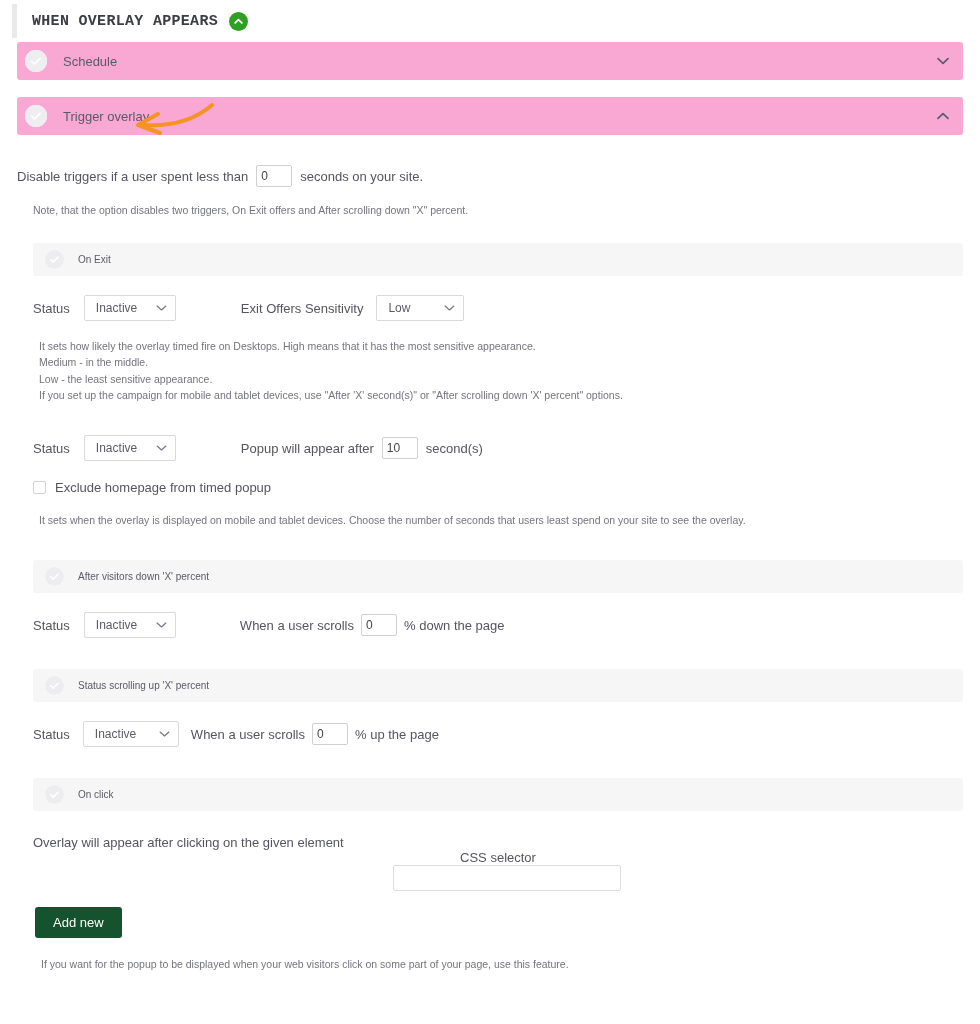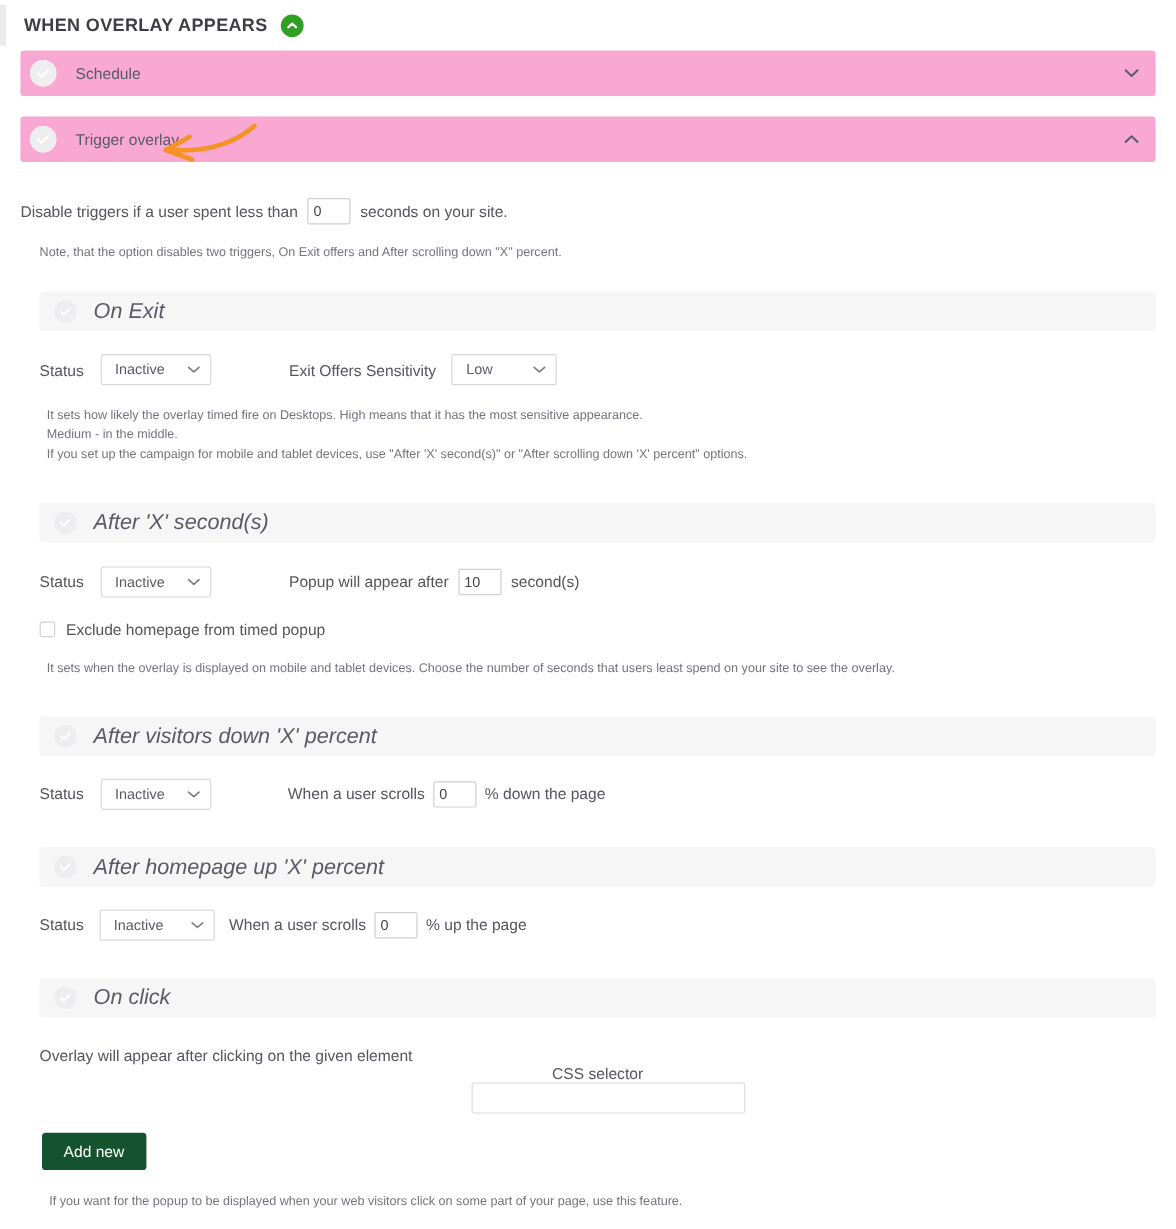--- a/index.html
+++ b/index.html
@@ -13,21 +13,22 @@
     font-size: 13px;
     overflow: hidden;
     position: relative;
   }
 
   
   .page-title-row {
     display: flex;
     align-items: center;
     height: 42px;
-    padding-left: 0;
+    padding-left: 12px;
+    font-family: Liberation Mono, monospace;
   }
   .title-accent-bar {
     width: 5px;
     height: 34px;
     background: #e9eaec;
     margin-right: 15px;
     flex: 0 0 auto;
   }
   .page-title {
     font-size: 15px;
@@ -152,21 +153,21 @@
   .sub-head {
     height: 33px;
     background: #f6f6f7;
     border-radius: 3px;
     display: flex;
     align-items: center;
     padding-left: 12px;
     margin: 0 0 0 16px;
   }
   .sub-head .check-circle { width: 19px; height: 19px; margin-right: 14px; }
-  .sub-label { font-size: 18px; color: #5a5a66; font-style: italic; }
+  .sub-label { font-size: 10px; color: #5a5a66; }
 
   .sub-body { padding-left: 16px; }
 
   .help {
     color: #74747e;
     font-size: 10.5px;
     line-height: 1.62;
   }
   .help.tight { line-height: 1.55; }
 
@@ -291,35 +292,27 @@
             <svg width="11" height="7" viewBox="0 0 12 8" aria-hidden="true">
               <path d="M1 1.8 L6 6.2 L11 1.8" fill="none" stroke="#7b7b88" stroke-width="1.5" stroke-linecap="round" stroke-linejoin="round"></path>
             </svg>
           </span>
         </div>
       </div>
 
       <div style="margin-top:17px; padding-left:6px;">
         <div class="help tight">It sets how likely the overlay timed fire on Desktops. High means that it has the most sensitive appearance.</div>
         <div class="help tight">Medium - in the middle.</div>
+        <div class="help tight">Low - the least sensitive appearance.</div>
         <div class="help tight">If you set up the campaign for mobile and tablet devices, use "After 'X' second(s)" or "After scrolling down 'X' percent" options.</div>
       </div>
     </div>
   </div>
 
   <div class="sub" style="margin-top:32px;">
-    <div class="sub-head">
-      <span class="check-circle">
-        <svg width="19" height="19" viewBox="0 0 22 22" aria-hidden="true">
-          <circle cx="11" cy="11" r="11" fill="#ededef"></circle>
-          <path d="M6.6 11.2 L9.5 14 L15.2 8.4" fill="none" stroke="#ffffff" stroke-width="1.8" stroke-linecap="round" stroke-linejoin="round"></path>
-        </svg>
-      </span>
-      <span class="sub-label">After 'X' second(s)</span>
-    </div>
 
     <div class="sub-body">
       <div class="row" style="margin-top:20px;">
         <span class="lbl">Status</span>
         <div class="select-box" style="margin-left:14px; width:92px;">
           <span>Inactive</span>
           <span class="sel-arrow">
             <svg width="11" height="7" viewBox="0 0 12 8" aria-hidden="true">
               <path d="M1 1.8 L6 6.2 L11 1.8" fill="none" stroke="#7b7b88" stroke-width="1.5" stroke-linecap="round" stroke-linejoin="round"></path>
             </svg>
@@ -369,21 +362,21 @@
   </div>
 
   <div class="sub" style="margin-top:31px;">
     <div class="sub-head">
       <span class="check-circle">
         <svg width="19" height="19" viewBox="0 0 22 22" aria-hidden="true">
           <circle cx="11" cy="11" r="11" fill="#ededef"></circle>
           <path d="M6.6 11.2 L9.5 14 L15.2 8.4" fill="none" stroke="#ffffff" stroke-width="1.8" stroke-linecap="round" stroke-linejoin="round"></path>
         </svg>
       </span>
-      <span class="sub-label">After homepage up 'X' percent</span>
+      <span class="sub-label">Status scrolling up 'X' percent</span>
     </div>
 
     <div class="sub-body">
       <div class="row" style="margin-top:19px;">
         <span class="lbl">Status</span>
         <div class="select-box" style="margin-left:13px; width:96px;">
           <span>Inactive</span>
           <span class="sel-arrow">
             <svg width="11" height="7" viewBox="0 0 12 8" aria-hidden="true">
               <path d="M1 1.8 L6 6.2 L11 1.8" fill="none" stroke="#7b7b88" stroke-width="1.5" stroke-linecap="round" stroke-linejoin="round"></path>

